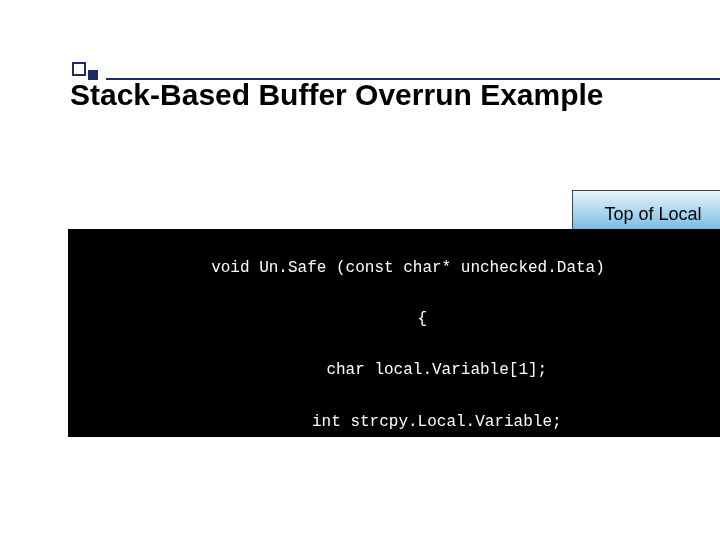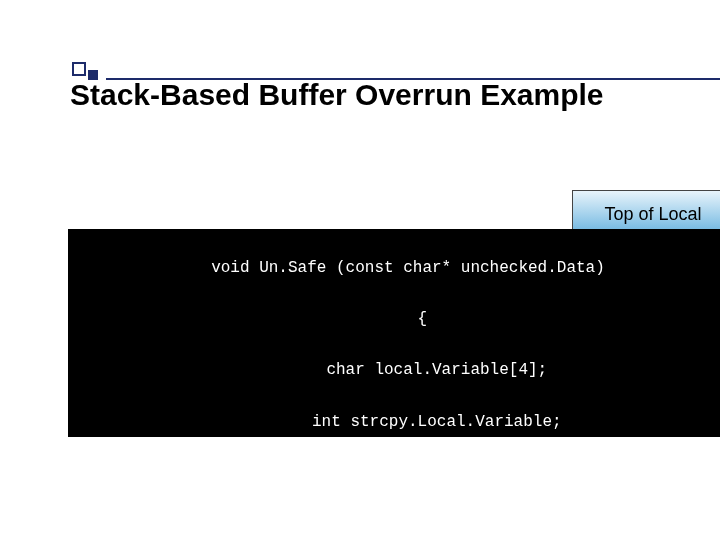--- a/index.html
+++ b/index.html
@@ -46,21 +46,21 @@
     <div class="stack-cell c-char4">char[4]</div>
     <div class="stack-cell c-int">int</div>
     <div class="stack-cell c-ret">Return address</div>
   </div>
 
   <div class="code-box">
 <pre><span>void Un.Safe (const char* unchecked.Data)</span>
 
    <span>{</span>
 
-      <span>char local.Variable[4];</span>
+      <span>char local.Variable[1];</span>
 
       <span>int strcpy.Local.Variable;</span>
 
       <span>strcpy (local.Variable, unchecked.Data);</span>
 
    <span>}</span></pre>
   </div>
 
   <div class="bottom-rule"></div>
   <div class="bot-sq-outline"></div>

